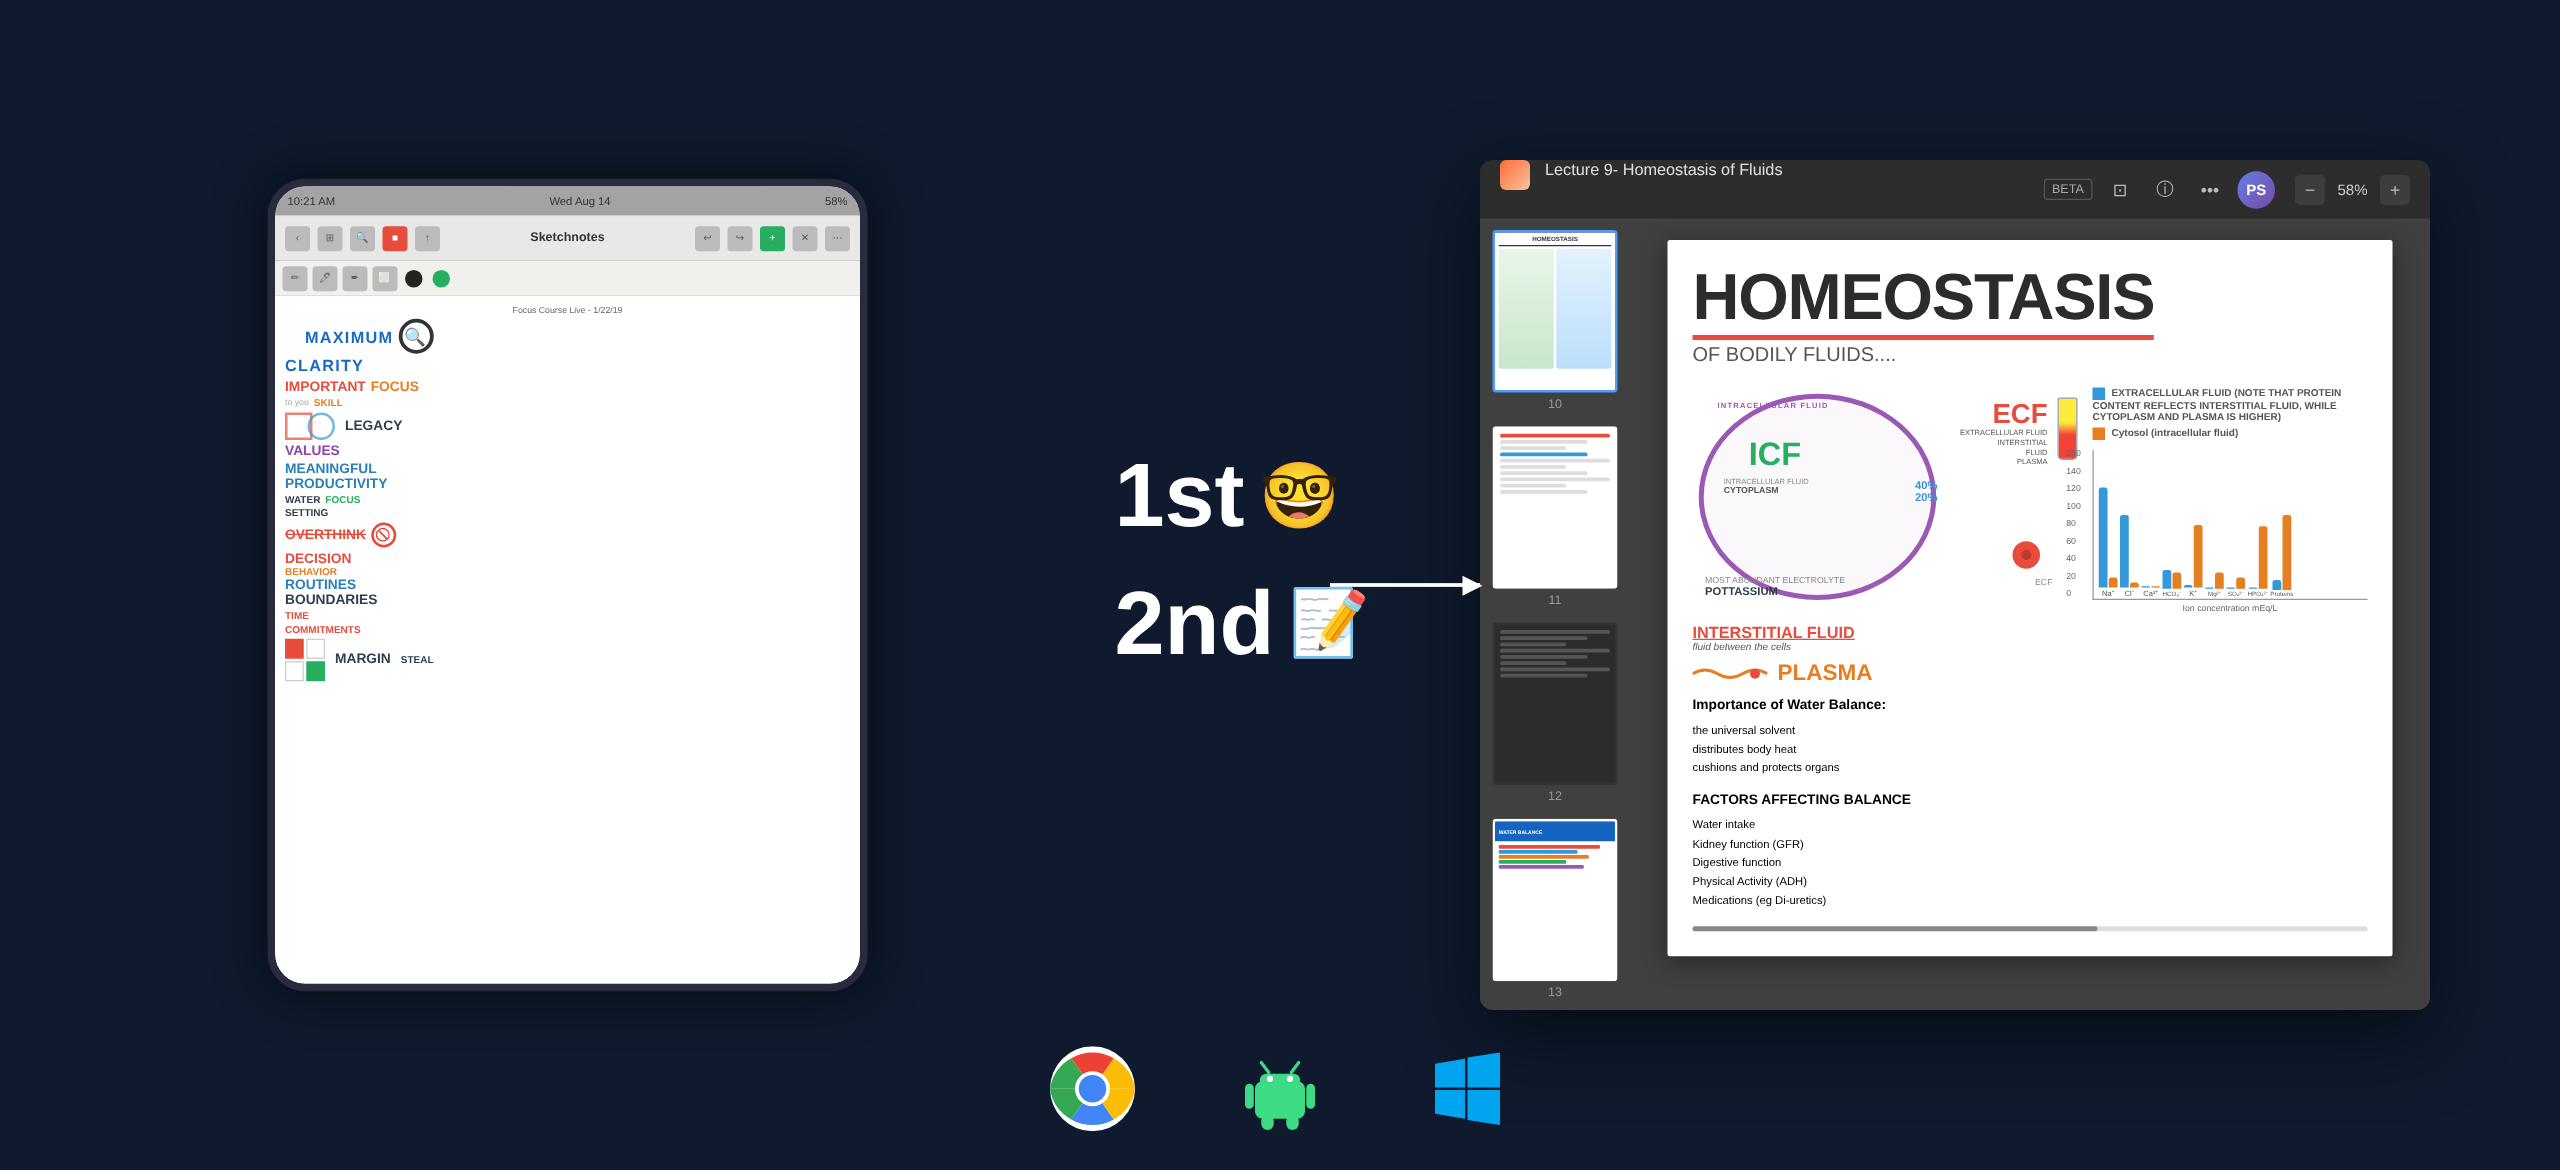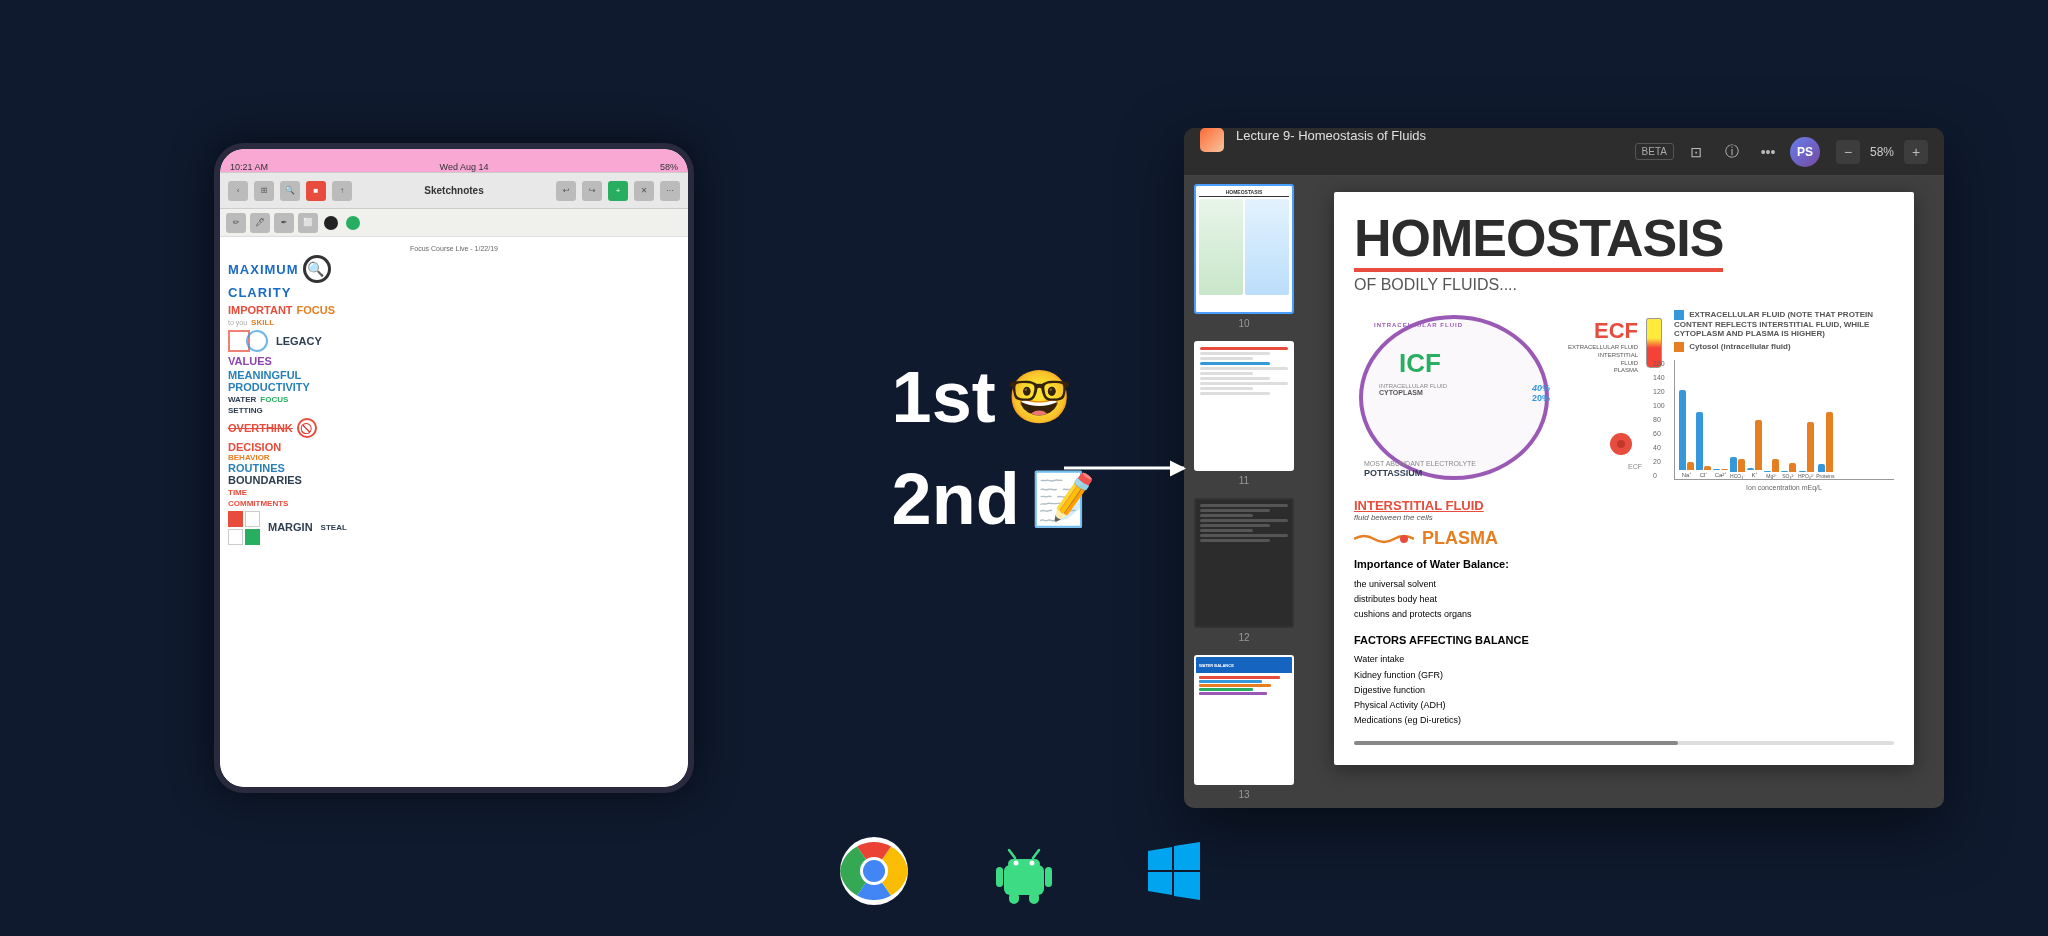--- a/index.html
+++ b/index.html
@@ -49,24 +49,24 @@
       width: 100%;
       height: 100%;
       background: #f5f5f0;
       border-radius: 24px;
       overflow: hidden;
       display: flex;
       flex-direction: column;
     }
 
     .ipad-statusbar {
-      background: #f9a8d4;
+      background: #a3a3a3;
       height: 24px;
       display: flex;
-      align-items: flex-end;
+      align-items: center;
       justify-content: space-between;
       padding: 0 10px;
       font-size: 9px;
       color: #333;
       border-bottom: 1px solid #ccc;
     }
 
     .ipad-toolbar {
       background: #e8e8e8;
       height: 36px;
@@ -500,21 +500,21 @@
           <div class="toolbar-btn">✒</div>
           <div class="toolbar-btn">⬜</div>
           <div style="width:14px;height:14px;background:#222;border-radius:50%;margin:0 2px;"></div>
           <div style="width:14px;height:14px;background:#27ae60;border-radius:50%;margin:0 2px;"></div>
         </div>
 
         <div class="ipad-content">
           <div class="sketchnotes-content">
             <div class="sketch-header">Focus Course Live - 1/22/19</div>
 
-            <div style="display:flex; gap:4px; align-items:baseline; margin-bottom:2px;">
+            <div style="display:flex; gap:4px; align-items:baseline; margin-bottom:2px;margin-left:16px;">
               <div class="sketch-title">MAXIMUM</div>
               <div style="width:28px;height:28px;border:3px solid #333;border-radius:50%;display:flex;align-items:center;justify-content:center;font-size:14px;">🔍</div>
             </div>
             <div class="sketch-title" style="margin-bottom:4px;">CLARITY</div>
 
             <div class="sketch-line">
               <span class="sketch-word red big">IMPORTANT</span>
               <span class="sketch-word orange big">FOCUS</span>
             </div>
             <div class="sketch-line">
@@ -721,21 +721,21 @@
 
                   <div style="position:absolute;right:0;top:0;width:130px;height:100%;display:flex;flex-direction:column;justify-content:flex-start;padding-top:8px;">
 
                     <div style="display:flex;justify-content:flex-end;align-items:flex-start;gap:8px;">
                       <div style="text-align:right;">
                         <div style="font-size:22px;font-weight:900;color:#e74c3c;">ECF</div>
                         <div style="font-size:6px;color:#555;text-transform:uppercase;line-height:1.3;">EXTRACELLULAR FLUID<br>INTERSTITIAL<br>FLUID<br>PLASMA</div>
                       </div>
                       <div style="width:16px;height:50px;background:linear-gradient(180deg,#ffeb3b 40%,#f44336 60%);border:1px solid #999;border-radius:2px 2px 4px 4px;"></div>
                     </div>
-                    <div style="margin-top:8px;font-size:9px;font-weight:700;color:#3498db;font-style:italic;">40%</div>
+                    <div style="margin-top:8px;font-size:9px;font-weight:700;color:#3498db;">40%</div>
                     <div style="font-size:9px;font-weight:700;color:#3498db;">20%</div>
                   </div>
 
                   <div style="position:absolute;bottom:20px;right:20px;font-size:7px;color:#888;">ECF</div>
 
                   <div style="position:absolute;right:30px;bottom:35px;width:22px;height:22px;background:#e74c3c;border-radius:50%;display:flex;align-items:center;justify-content:center;">
                     <div style="width:8px;height:8px;background:#c0392b;border-radius:50%;"></div>
                   </div>
                 </div>
 

